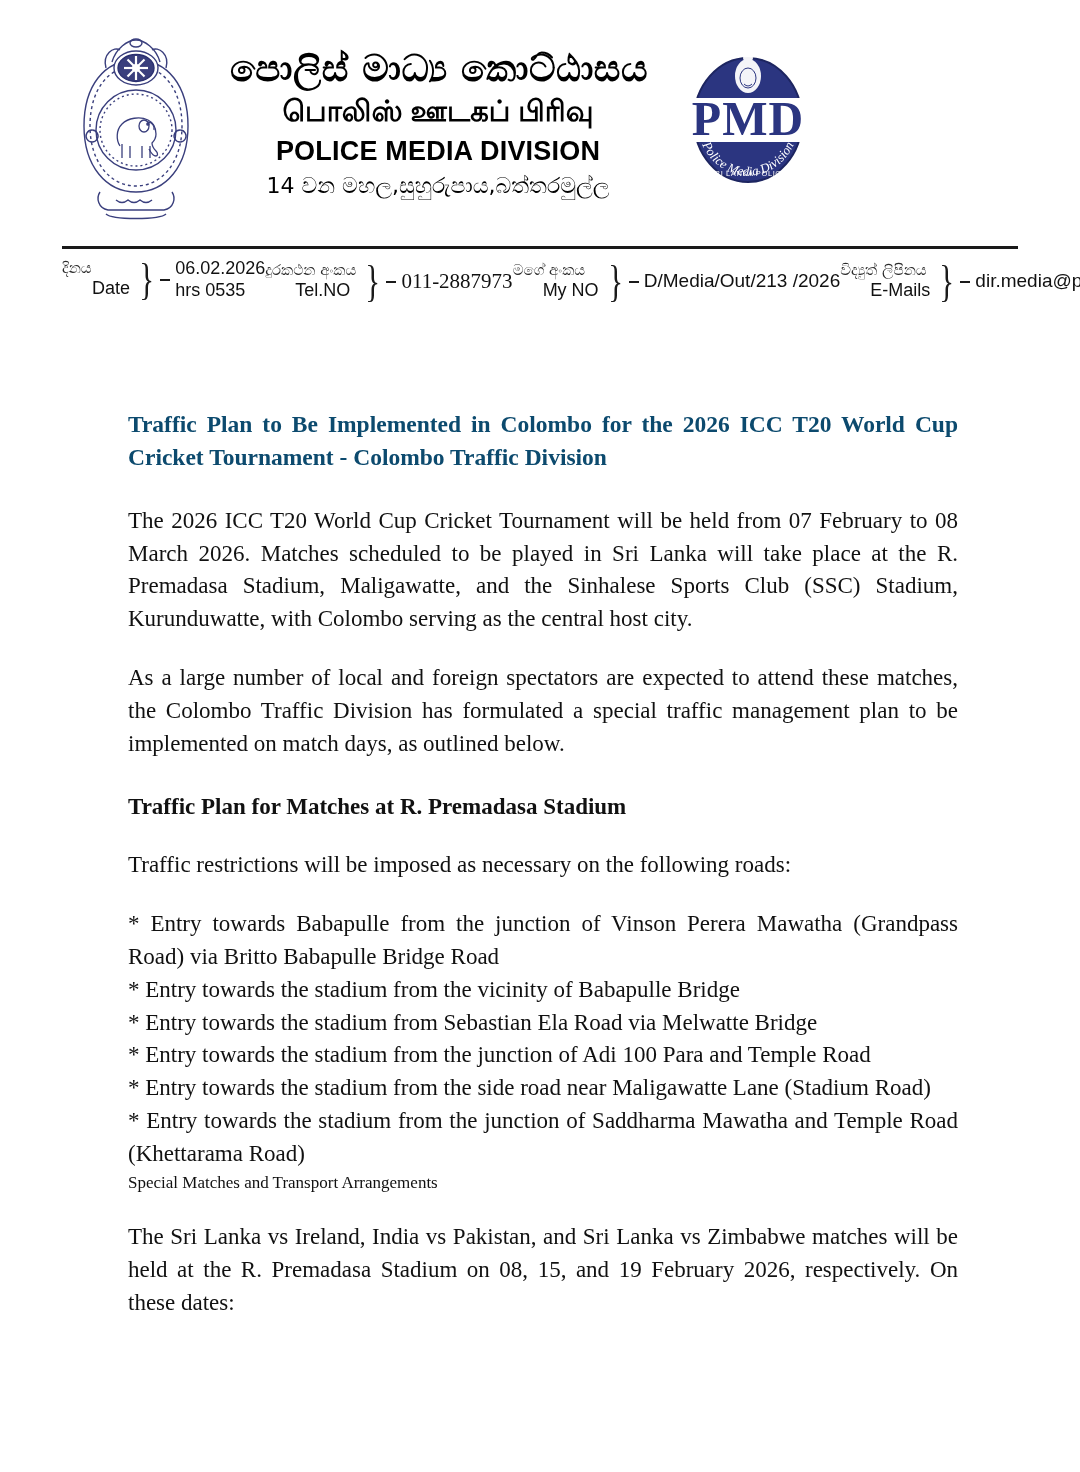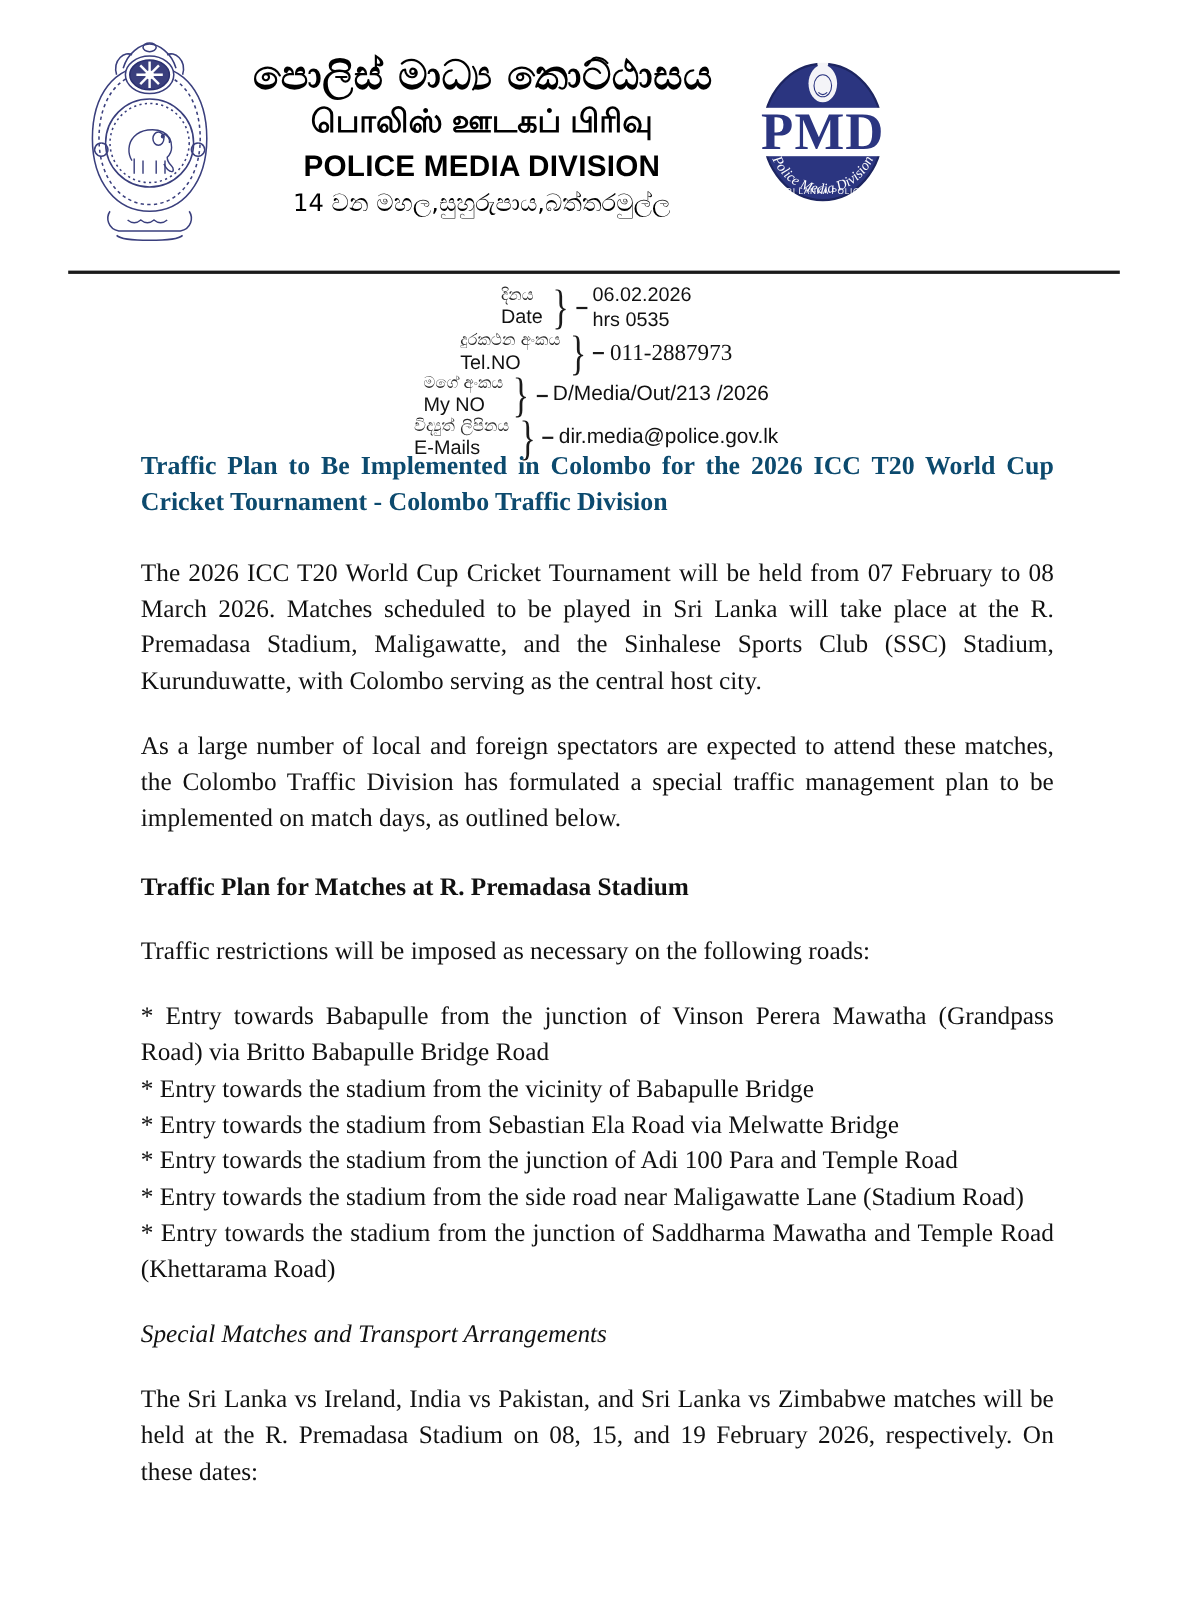--- a/index.html
+++ b/index.html
@@ -96,22 +96,21 @@
   }
   .rule-top { top: 246px; }
 
   
   .meta-row {
     position: absolute;
     left: 62px;
     top: 258px;
     width: 960px;
     display: flex;
-    align-items: center;
-    flex-direction: column;
+    align-items: flex-end;
   }
   .meta-group {
     display: flex;
     align-items: center;
   }
   .meta-labels {
     display: flex;
     flex-direction: column;
     line-height: 1.18;
     text-align: left;
@@ -120,20 +119,21 @@
     font-family: "DejaVu Sans", sans-serif;
     font-size: 15px;
     color: #2a2a2a;
     white-space: nowrap;
   }
   .meta-label-en {
     font-family: "Liberation Sans", sans-serif;
     font-size: 18px;
     color: #111;
     white-space: nowrap;
+    margin-left: 30px;
   }
   .brace {
     font-family: "Liberation Serif", serif;
     font-size: 44px;
     line-height: 0.8;
     color: #1a1a1a;
     margin: 0 3px 0 6px;
     transform: scaleX(0.7);
     display: inline-block;
   }
@@ -199,24 +199,22 @@
   .bullets {
     margin-top: 26px;
   }
   .bullet {
     font-size: 23px;
     line-height: 1.43;
     text-align: justify;
   }
   .bullet.nojust { text-align: left; }
   .plain-line {
-    font-size: 23px;
+    font-size: 17px;
     line-height: 1.43;
-    margin-top: 26px;
-    font-style: italic;
   }
 </style>
 </head>
 <body>
 
 <div class="page">
 
   <div class="letterhead">
 
     <div class="crest">

